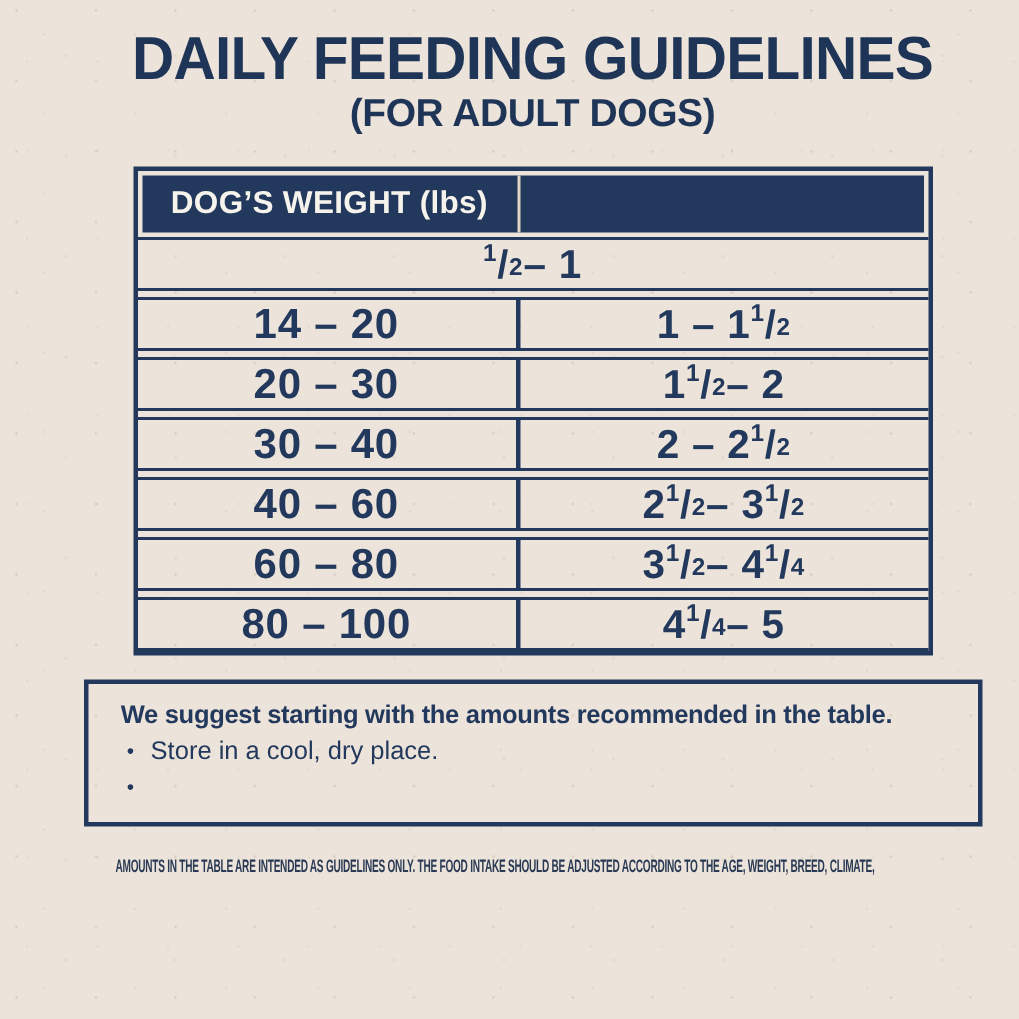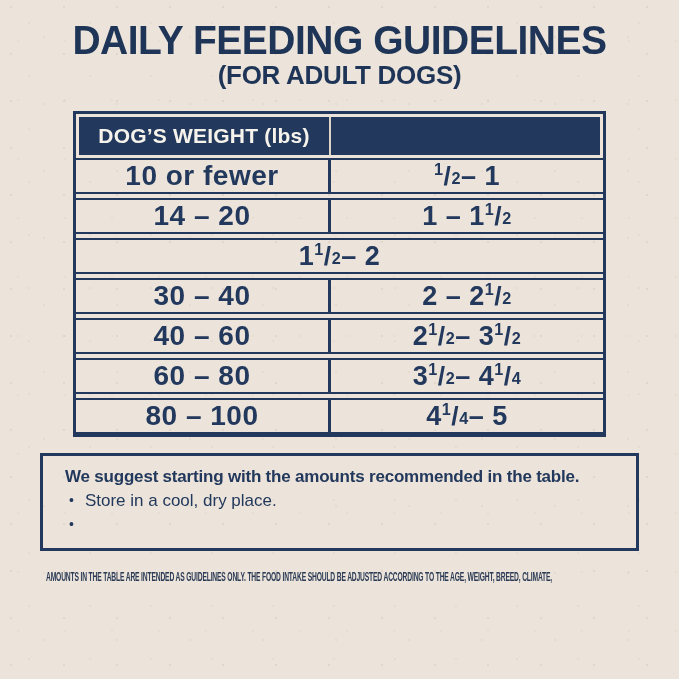--- a/index.html
+++ b/index.html
@@ -9,21 +9,21 @@
     color:#203457;
     background-color:#ece4da;
     background-image:
       radial-gradient(1.3px 1.3px at 11px 7px,  rgba(151,128,106,.30), transparent 100%),
       radial-gradient(1.1px 1.1px at 29px 23px, rgba(151,128,106,.22), transparent 100%),
       radial-gradient(1.6px 1.6px at 44px 37px, rgba(170,148,124,.20), transparent 100%),
       radial-gradient(1px 1px   at 18px 41px, rgba(151,128,106,.22), transparent 100%);
     background-size: 53px 47px, 61px 53px, 73px 67px, 47px 59px;
     overflow:hidden;
   }
-  .page{ width:679px; height:679px; padding-top:19px; }
+  .page{ width:679px; height:679px; padding-top:19px;padding-left:31px; }
 
   
   .title{
     text-align:center; font-weight:bold; color:#1f3557;
     font-size:39px; line-height:41px; letter-spacing:-.5px;
     transform:scaleY(1.04);
   }
   .subtitle{
     text-align:center; font-weight:bold; color:#1f3557;
     font-size:26px; line-height:30px; letter-spacing:-.3px;
@@ -97,28 +97,28 @@
   <div class="title">DAILY FEEDING GUIDELINES</div>
   <div class="subtitle">(FOR ADULT DOGS)</div>
 
   <div class="ftable">
     <div class="t-head">
       <div class="hcell first">DOG’S WEIGHT (lbs)</div>
     </div>
 
     <div>
         <div class="t-row">
-          <div class="cell weight">10 or fewer</div>
           <div class="cell cups"><sup>1</sup><span class="sl">/</span><sub>2</sub> – 1</div>
         </div>
         <div class="t-row">
           <div class="cell weight">14 – 20</div>
           <div class="cell cups">1 – 1 <sup>1</sup><span class="sl">/</span><sub>2</sub></div>
         </div>
         <div class="t-row">
+          <div class="cell weight">20 – 30</div>
           <div class="cell cups">1 <sup>1</sup><span class="sl">/</span><sub>2</sub> – 2</div>
         </div>
         <div class="t-row">
           <div class="cell weight">30 – 40</div>
           <div class="cell cups">2 – 2 <sup>1</sup><span class="sl">/</span><sub>2</sub></div>
         </div>
         <div class="t-row">
           <div class="cell weight">40 – 60</div>
           <div class="cell cups">2 <sup>1</sup><span class="sl">/</span><sub>2</sub> – 3 <sup>1</sup><span class="sl">/</span><sub>2</sub></div>
         </div>

